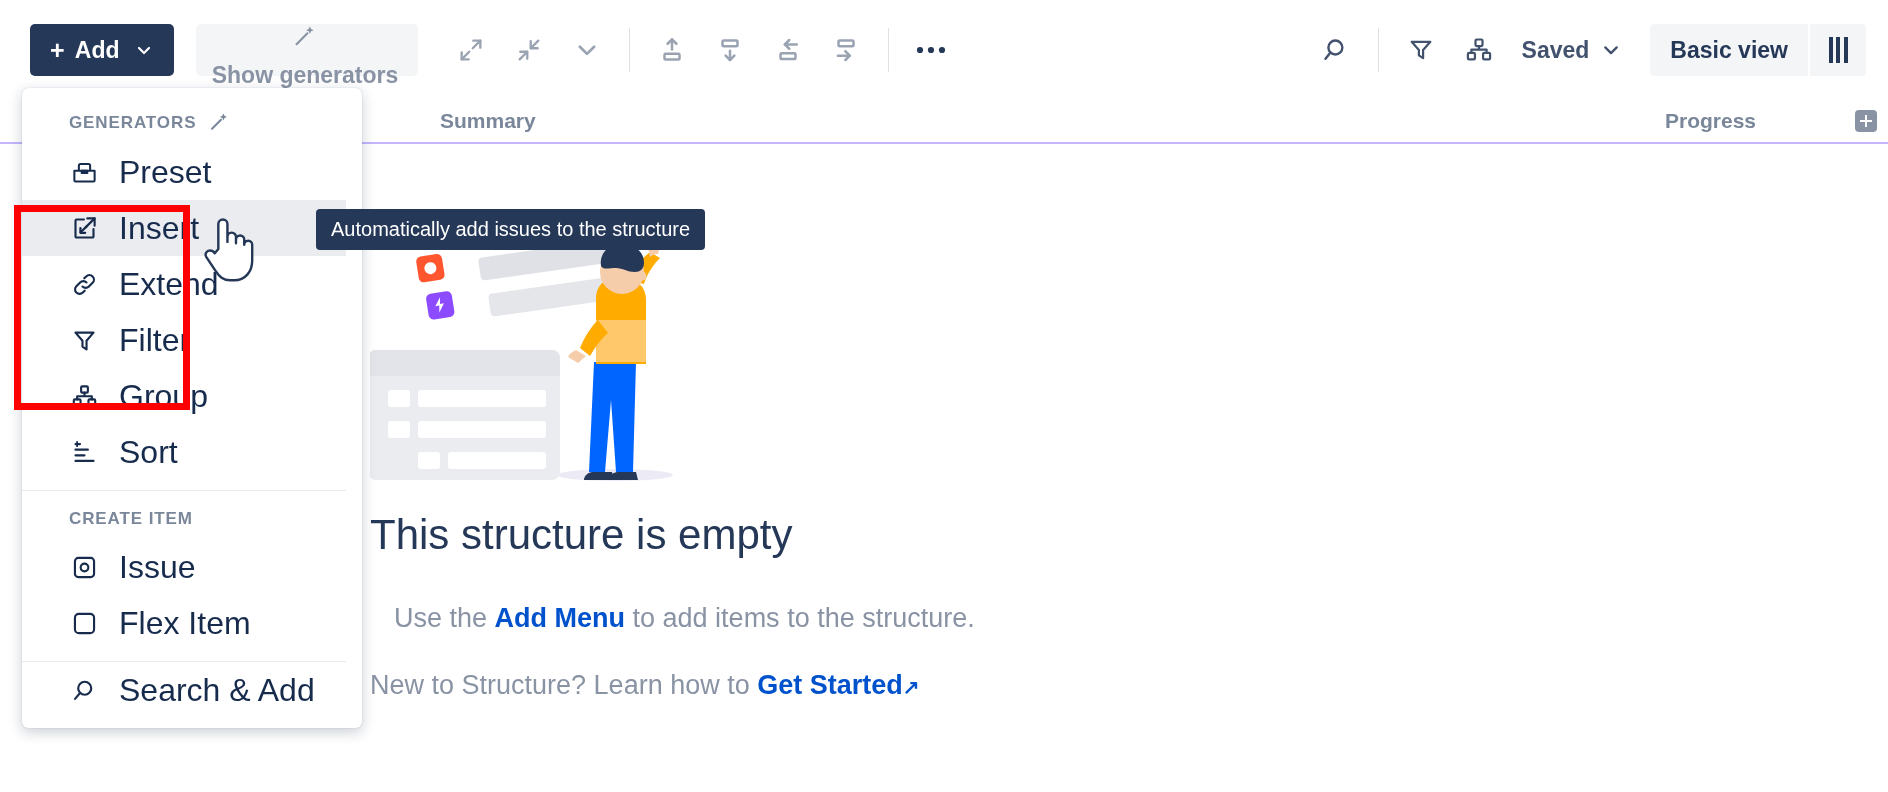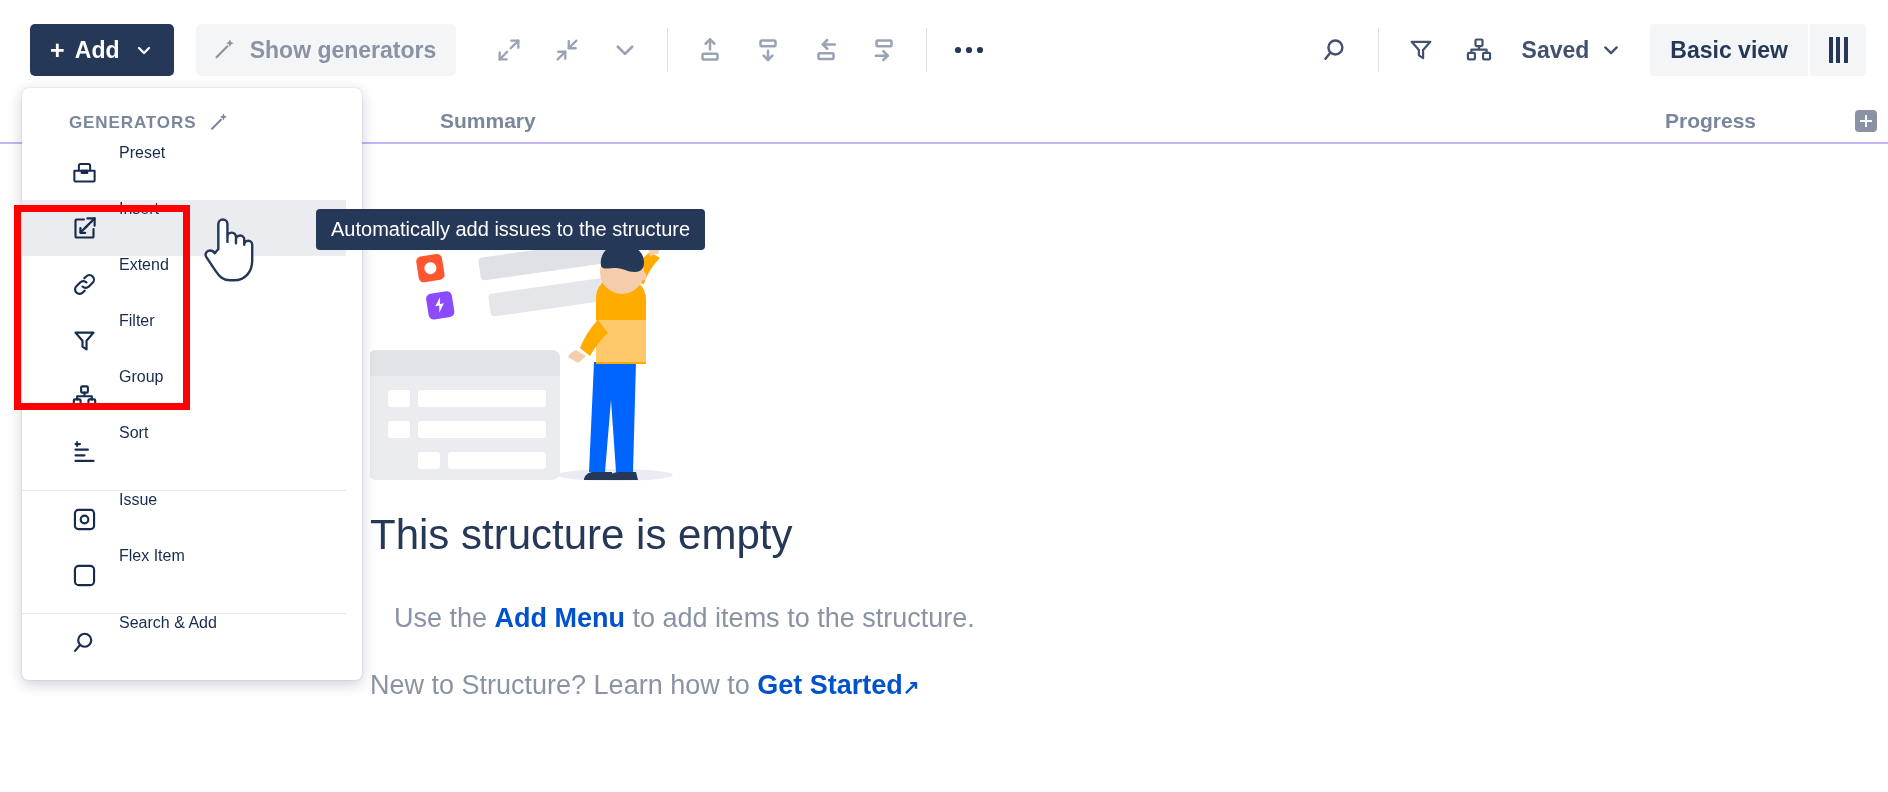--- a/index.html
+++ b/index.html
@@ -26,21 +26,21 @@
     font-size:23px; font-weight:700; cursor:pointer; border:none;
     letter-spacing:0.1px;
   }
   .add-btn .plus { font-size:25px; font-weight:700; line-height:1; }
   .add-btn .chev { display:inline-block; margin-left:4px; }
 
   .showgen {
     display:flex; align-items:center; gap:12px;
     background:#f4f5f7; color:#8993a4;
     height:52px; padding:0 20px 0 16px; border-radius:5px;
-    font-size:23px; font-weight:700; margin-left:22px; cursor:pointer;
+    font-size:23px; font-weight:700; margin-left:22px; cursor:pointer;flex-direction:column;
   }
 
   .tb-icon {
     width:58px; height:52px; display:flex; align-items:center; justify-content:center;
     cursor:pointer; color:#8c95a6;
   }
   .tb-sep { width:1px; height:44px; background:#dfe1e6; margin:0 13px; }
 
   .saved {
     display:flex; align-items:center; gap:11px; color:#42526e;
@@ -86,23 +86,23 @@
     position:absolute; left:22px; top:88px; width:340px;
     background:#fff; border-radius:6px;
     box-shadow:0 4px 14px rgba(9,30,66,.22), 0 0 1px rgba(9,30,66,.32);
     padding:6px 16px 10px 0; z-index:40;
   }
   .menu-section-label {
     font-size:17px; font-weight:700; color:#7a8699; letter-spacing:.9px;
     padding:18px 0 10px 47px; display:flex; align-items:center; gap:12px;
   }
   .menu-item {
-    display:flex; gap:20px;
+    display:flex; align-items:center; gap:20px;
     height:56px; padding-left:47px; cursor:pointer; color:#172b4d;
-    font-size:16px;
+    font-size:32px;
   }
   .menu-item .mi-icon { width:30px; display:flex; align-items:center; justify-content:center; color:#172b4d; }
   .menu-item.is-active { background:#ebecf0; }
   .menu-sep { height:1px; background:#e7e9ee; margin:10px 0 0 0; }
 
   
   .redbox {
     position:absolute; left:14px; top:205px; width:176px; height:205px;
     border:7px solid #ff0000; z-index:50; pointer-events:none;
   }
@@ -421,20 +421,21 @@
             <path d="M4 14.5h8"></path>
             <path d="M4 19.5h16"></path>
           <path d="M5.4 2.6L5.4 6.4" stroke-width="1.6"></path>
         </svg>
       </span>
       <span>Sort</span>
     </div>
 
     <div class="menu-sep"></div>
 
+    <div class="menu-section-label">CREATE ITEM</div>
 
     <div class="menu-item">
       <span class="mi-icon">
         <svg width="27" height="27" viewBox="0 0 24 24" fill="none" stroke="#172b4d" stroke-width="1.9">
           <rect x="3.5" y="3.5" width="17" height="17" rx="3"></rect>
           <circle cx="12" cy="12" r="3.4"></circle>
         </svg>
       </span>
       <span>Issue</span>
     </div>

